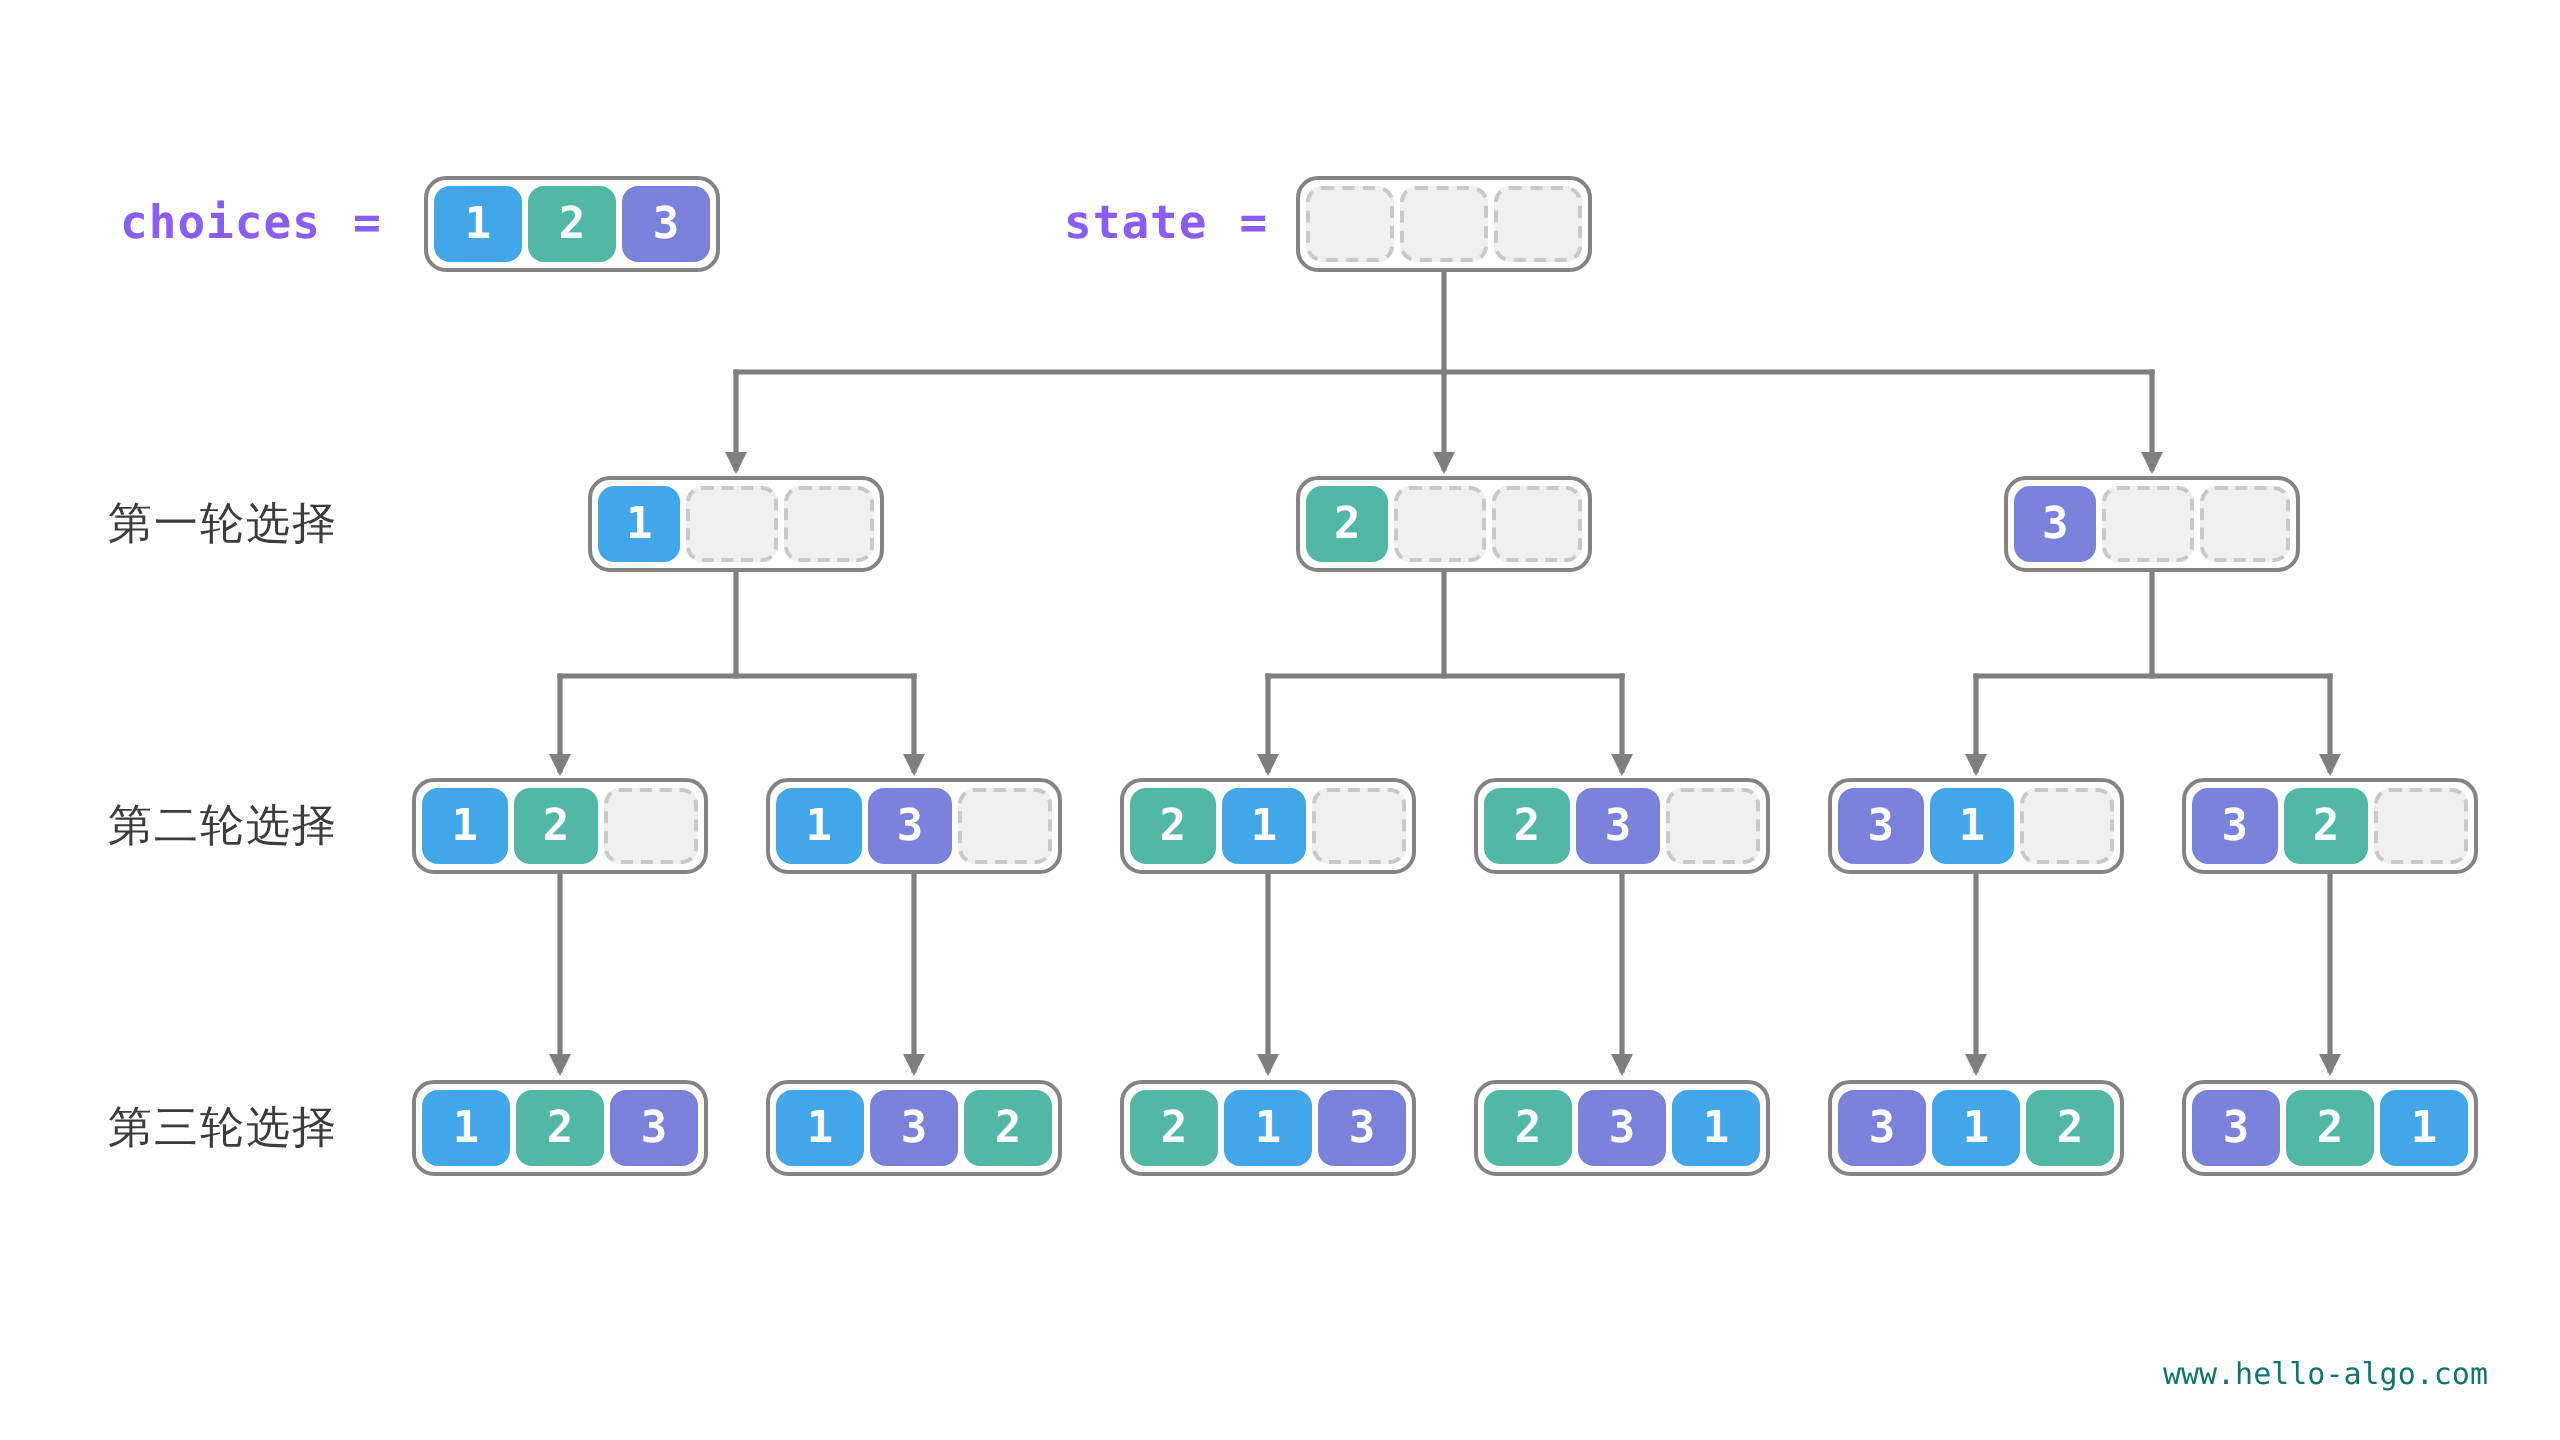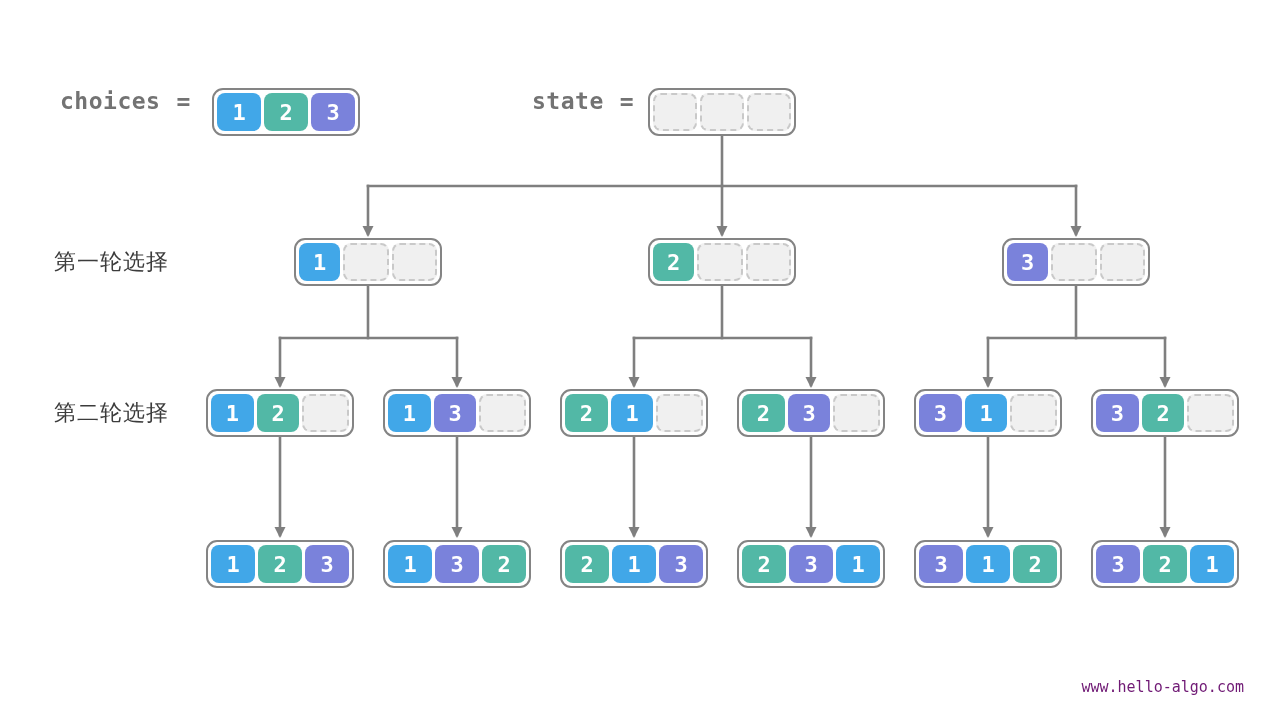--- a/index.html
+++ b/index.html
@@ -14,32 +14,32 @@
     display:flex; gap:3px; padding:3px;
   }
   .cell {
     flex:1; box-sizing:border-box; border-radius:8px;
     display:flex; align-items:center; justify-content:center;
     font-family:"DejaVu Sans Mono", monospace; font-weight:bold;
     font-size:22px; color:#ffffff;
   }
   .cell.empty { border:2px dashed #c9c9c9; background:#f0f0f0; }
   .code-label {
-    position:absolute; height:48px; display:flex; 
+    position:absolute; height:48px; display:flex; align-items:center;
     font-family:"DejaVu Sans Mono", monospace; font-weight:bold;
-    font-size:23px; color:#737373; letter-spacing:0.5px;
+    font-size:23px; color:#8b5cf6; letter-spacing:0.5px;
   }
   .code-label .eq { margin-left:16px; }
   .row-label {
     position:absolute; left:54px; height:48px; line-height:48px;
     font-size:22px; color:#3c3c3c; letter-spacing:1px;
   }
   .watermark {
     position:absolute; right:36px; bottom:24px;
-    font-family:"DejaVu Sans Mono", monospace; font-size:15px; color:#701a75;
+    font-family:"DejaVu Sans Mono", monospace; font-size:15px; color:#0f766e;
   }
 </style>
 </head>
 <body>
 
 <div class="canvas" id="canvas">
 
   <svg class="arrows" id="arrows" viewBox="0 0 1280 720">
       <defs>
         <marker id="ah" markerUnits="userSpaceOnUse" markerWidth="12" markerHeight="12" refX="8" refY="5.5" orient="auto">
@@ -76,20 +76,21 @@
     <span class="eq">=</span>
   </div>
 
   <div class="code-label" style="left:532px; top:88px;">
     <span>state</span>
     <span class="eq">=</span>
   </div>
 
   <div class="row-label" style="top:389px;">第二轮选择</div>
   <div class="row-label" style="top:238px;">第一轮选择</div>
+  <div class="row-label" style="top:540px;">第三轮选择</div>
 
   <div class="watermark">www.hello-algo.com</div>
 
 <div class="box" style="left: 212px; top: 88px; border-color: rgb(132, 132, 132);">
       <div class="cell" style="background: rgb(65, 167, 232); color: rgb(255, 255, 255);">1</div>
       <div class="cell" style="background: rgb(82, 184, 166); color: rgb(255, 255, 255);">2</div>
       <div class="cell" style="background: rgb(122, 130, 219); color: rgb(255, 255, 255);">3</div>
     </div>
     <div class="box" style="left: 648px; top: 88px; border-color: rgb(132, 132, 132);">
       <div class="cell empty" style="background: rgb(240, 240, 240); border-color: rgb(201, 201, 201);"></div>

